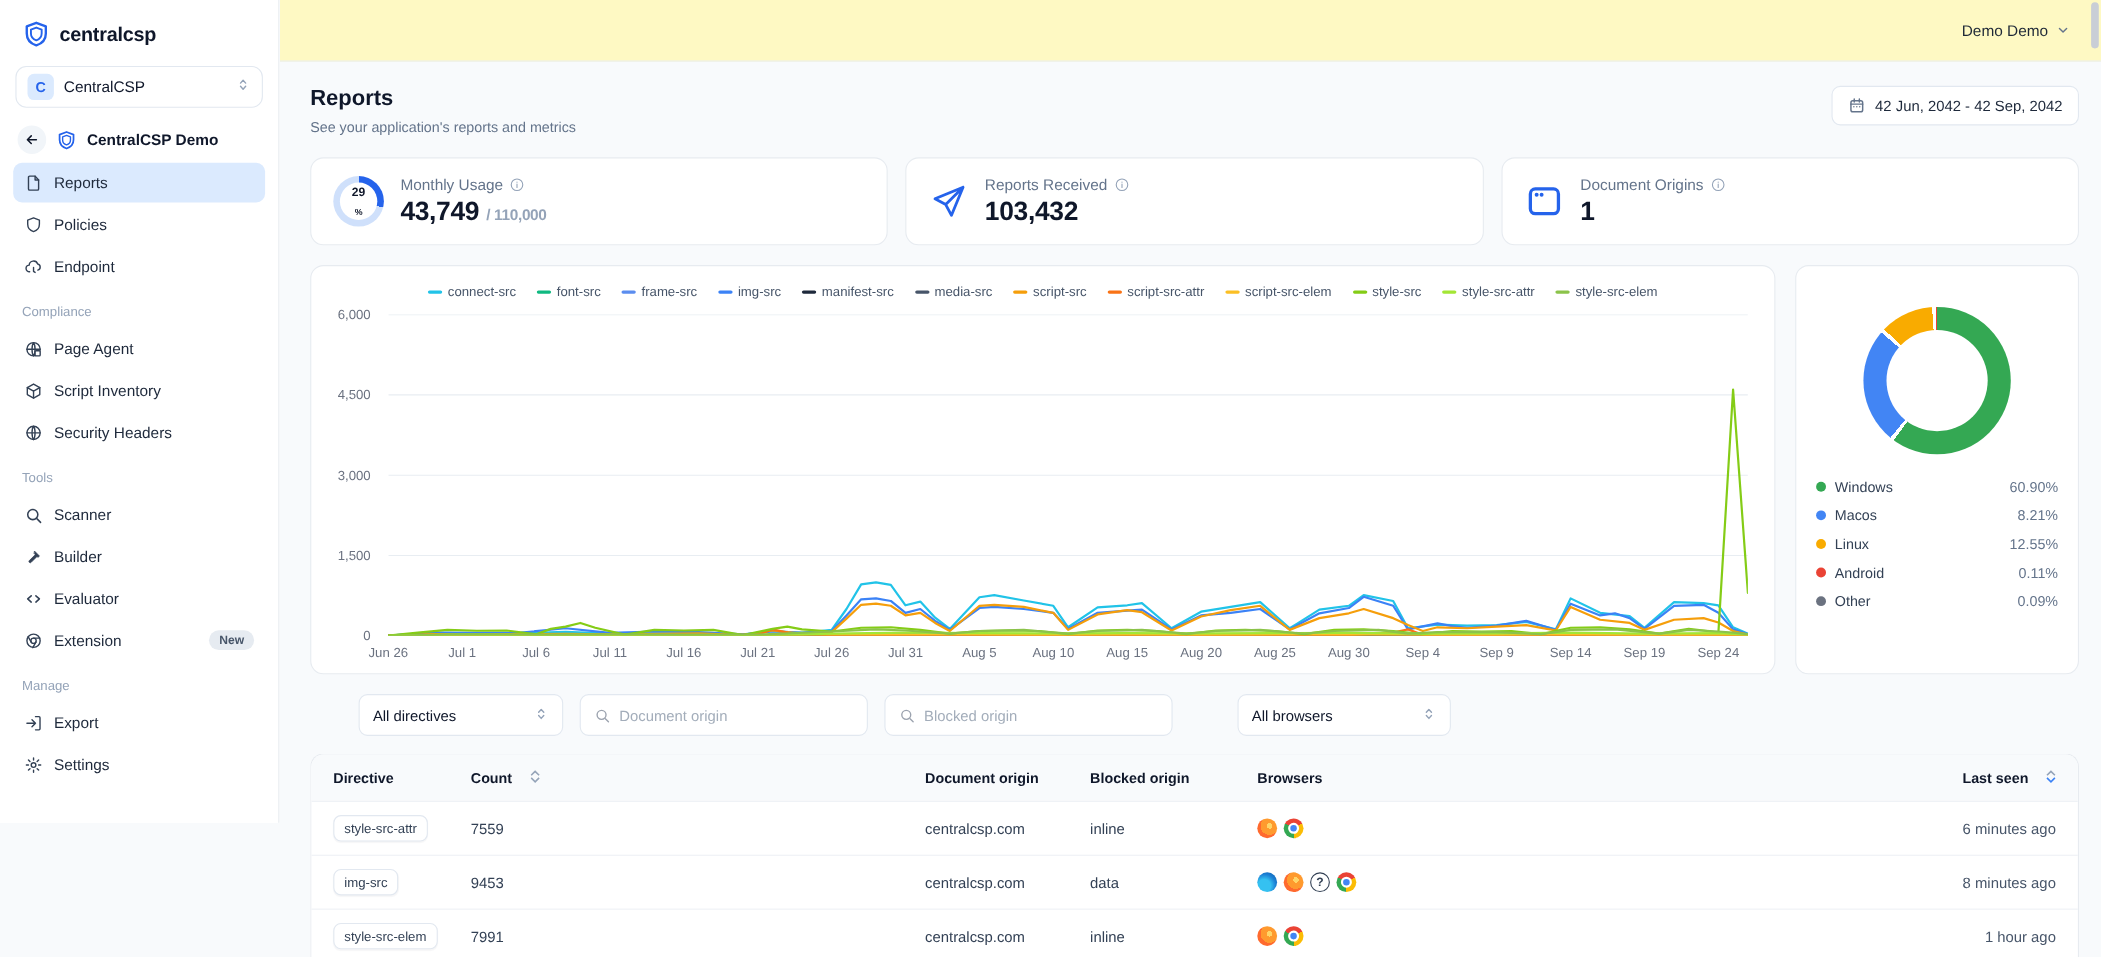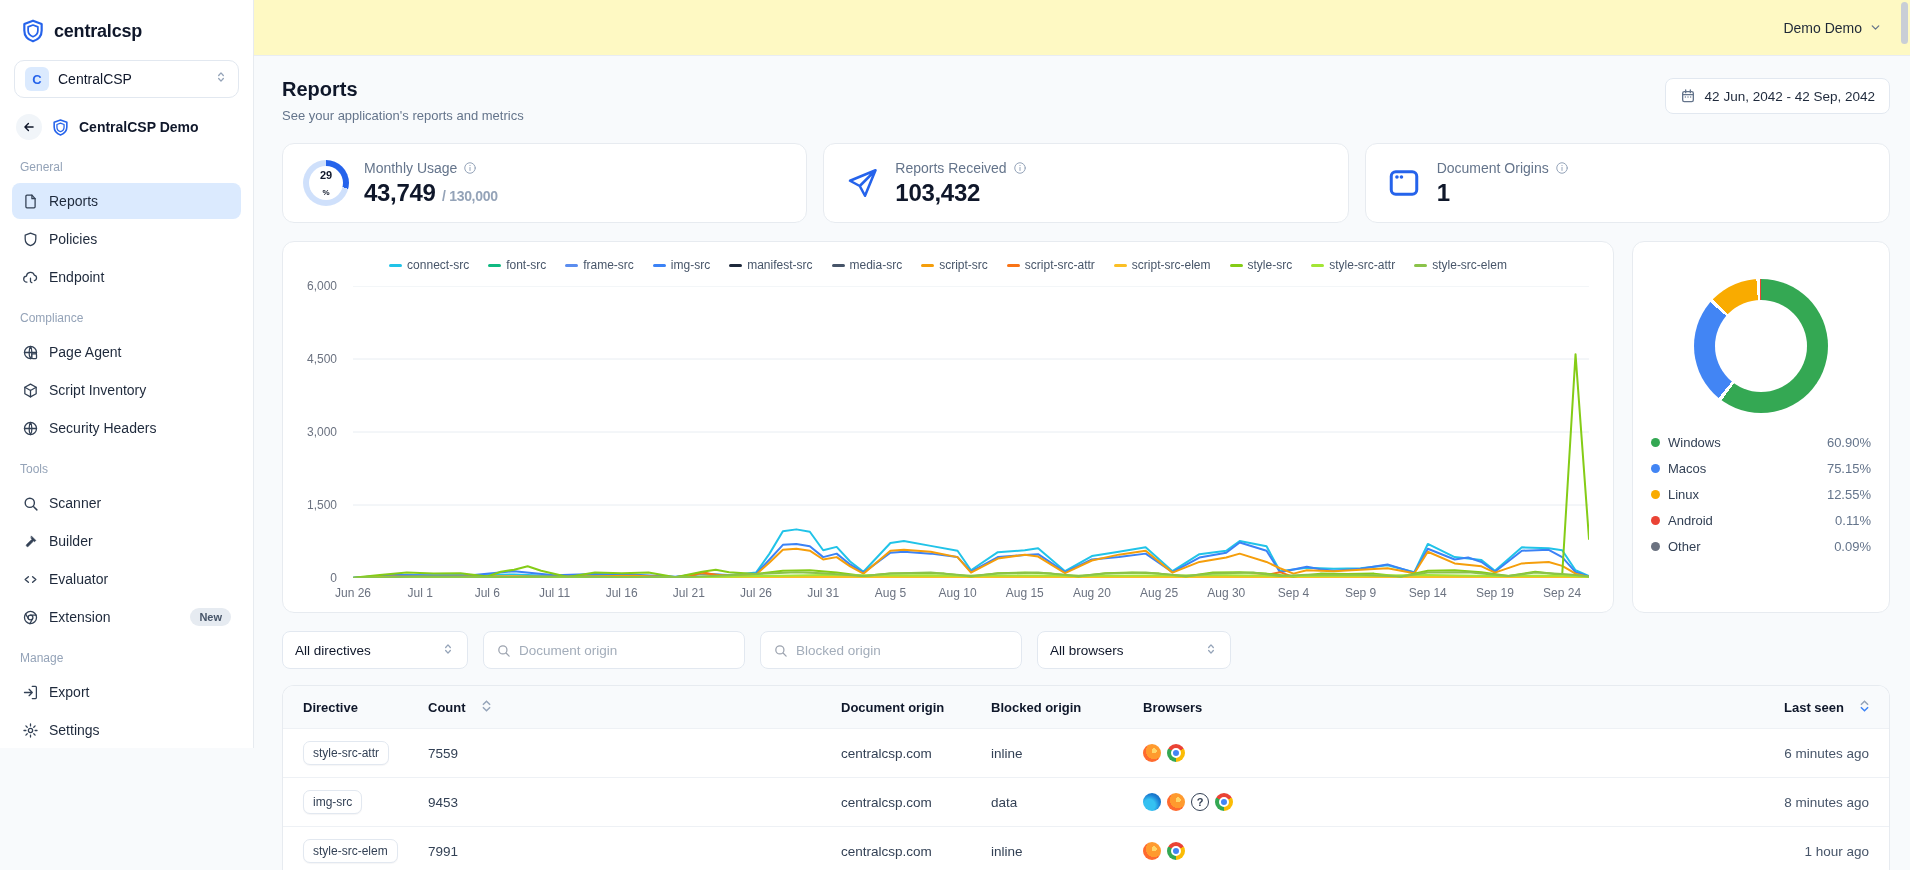--- a/index.html
+++ b/index.html
@@ -96,21 +96,21 @@
   .os-legend { display:flex; flex-direction:column; gap:11px; padding:2px 4px 4px; }
   .os-row { display:flex; align-items:center; gap:8px; font-size:13px; }
   .os-dot { width:9px; height:9px; border-radius:50%; }
   .os-name { color:#334155; flex:1; }
   .os-pct { color:#64748b; }
 
   
   .filter-row { display:flex; gap:15px; margin-top:18px; }
   .f-select { display:flex; align-items:center; justify-content:space-between; gap:10px; background:#fff;
     border:1px solid #e2e8f0; border-radius:8px; height:38px; padding:0 12px; font-size:13.5px;
-    color:#0f172a; cursor:pointer; }
+    color:#0f172a; cursor:pointer;margin-left:44px; }
   .f-input { display:flex; align-items:center; gap:8px; background:#fff; border:1px solid #e2e8f0;
     border-radius:8px; height:38px; padding:0 12px; }
   .f-input svg { width:15px; height:15px; color:#9ca3af; flex:none; }
   .f-input input { border:none; outline:none; font-size:13.5px; font-family:inherit; width:100%; color:#0f172a; }
   .f-input input::placeholder { color:#a3adba; }
   .w-directives { width:186px; } .w-doc { width:262px; } .w-blocked { width:262px; } .w-browsers { width:194px; }
 
   
   .table-card { margin-top:16px; background:#fff; border:1px solid #e7ebf0; border-bottom:none;
     border-radius:12px 12px 0 0; overflow:hidden; }
@@ -161,21 +161,20 @@
         <svg viewBox="0 0 24 24" fill="none" stroke="#2563eb" stroke-width="2" stroke-linejoin="round">
           <path d="M12 2.5l8 3v6c0 5.5-4 8.7-8 10-4-1.3-8-4.5-8-10v-6z"></path>
           <path d="M12 6.5l4.5 1.7v3.4c0 3.1-2.2 4.9-4.5 5.7-2.3-.8-4.5-2.6-4.5-5.7V8.2z" stroke-width="1.6"></path>
         </svg>
       </span>
     <span class="back-label">CentralCSP Demo</span>
   </div>
 
   <nav id="sidebar-sections">
   <div class="side-section">
-    <div class="side-label">General</div>
 
       <div class="side-item active">
         <span class="side-ic">
             <svg viewBox="0 0 24 24" fill="none" stroke="currentColor" stroke-width="1.8" stroke-linecap="round" stroke-linejoin="round">
               <path d="M14 3H7a1.5 1.5 0 0 0-1.5 1.5v15A1.5 1.5 0 0 0 7 21h10a1.5 1.5 0 0 0 1.5-1.5V8z"></path>
               <path d="M14 3v5h4.5"></path>
             </svg>
           </span>
         <span class="side-text">Reports</span>
 
@@ -340,21 +339,21 @@
     <div class="stat-body">
       <div class="stat-label-row">
         <span>Monthly Usage</span>
         <span class="info-ic">
               <svg viewBox="0 0 24 24" fill="none" stroke="currentColor" stroke-width="1.7" stroke-linecap="round" stroke-linejoin="round">
                 <circle cx="12" cy="12" r="9"></circle>
                 <path d="M12 11v5.2M12 7.6v.4"></path>
               </svg>
             </span>
       </div>
-      <div class="stat-value">43,749 <span class="stat-suffix">/ 130,000</span></div>
+      <div class="stat-value">43,749 <span class="stat-suffix">/ 110,000</span></div>
     </div>
   </div>
   <div class="stat-card">
     <div class="stat-icon">
       <svg viewBox="0 0 24 24" fill="none" stroke="currentColor" stroke-width="1.7" stroke-linecap="round" stroke-linejoin="round">
             <path d="M21 3.5L10.5 14M21 3.5L14 20.5l-3.5-6.5L4 10.5z"></path>
           </svg>
     </div>
     <div class="stat-body">
       <div class="stat-label-row">
@@ -490,21 +489,21 @@
       </div>
       <div class="os-legend" id="os-legend">
     <div class="os-row">
       <span class="os-dot" style="background:#34a853"></span>
       <span class="os-name">Windows</span>
       <span class="os-pct">60.90%</span>
     </div>
     <div class="os-row">
       <span class="os-dot" style="background:#4285f4"></span>
       <span class="os-name">Macos</span>
-      <span class="os-pct">75.15%</span>
+      <span class="os-pct">8.21%</span>
     </div>
     <div class="os-row">
       <span class="os-dot" style="background:#f9ab00"></span>
       <span class="os-name">Linux</span>
       <span class="os-pct">12.55%</span>
     </div>
     <div class="os-row">
       <span class="os-dot" style="background:#ea4335"></span>
       <span class="os-name">Android</span>
       <span class="os-pct">0.11%</span>

